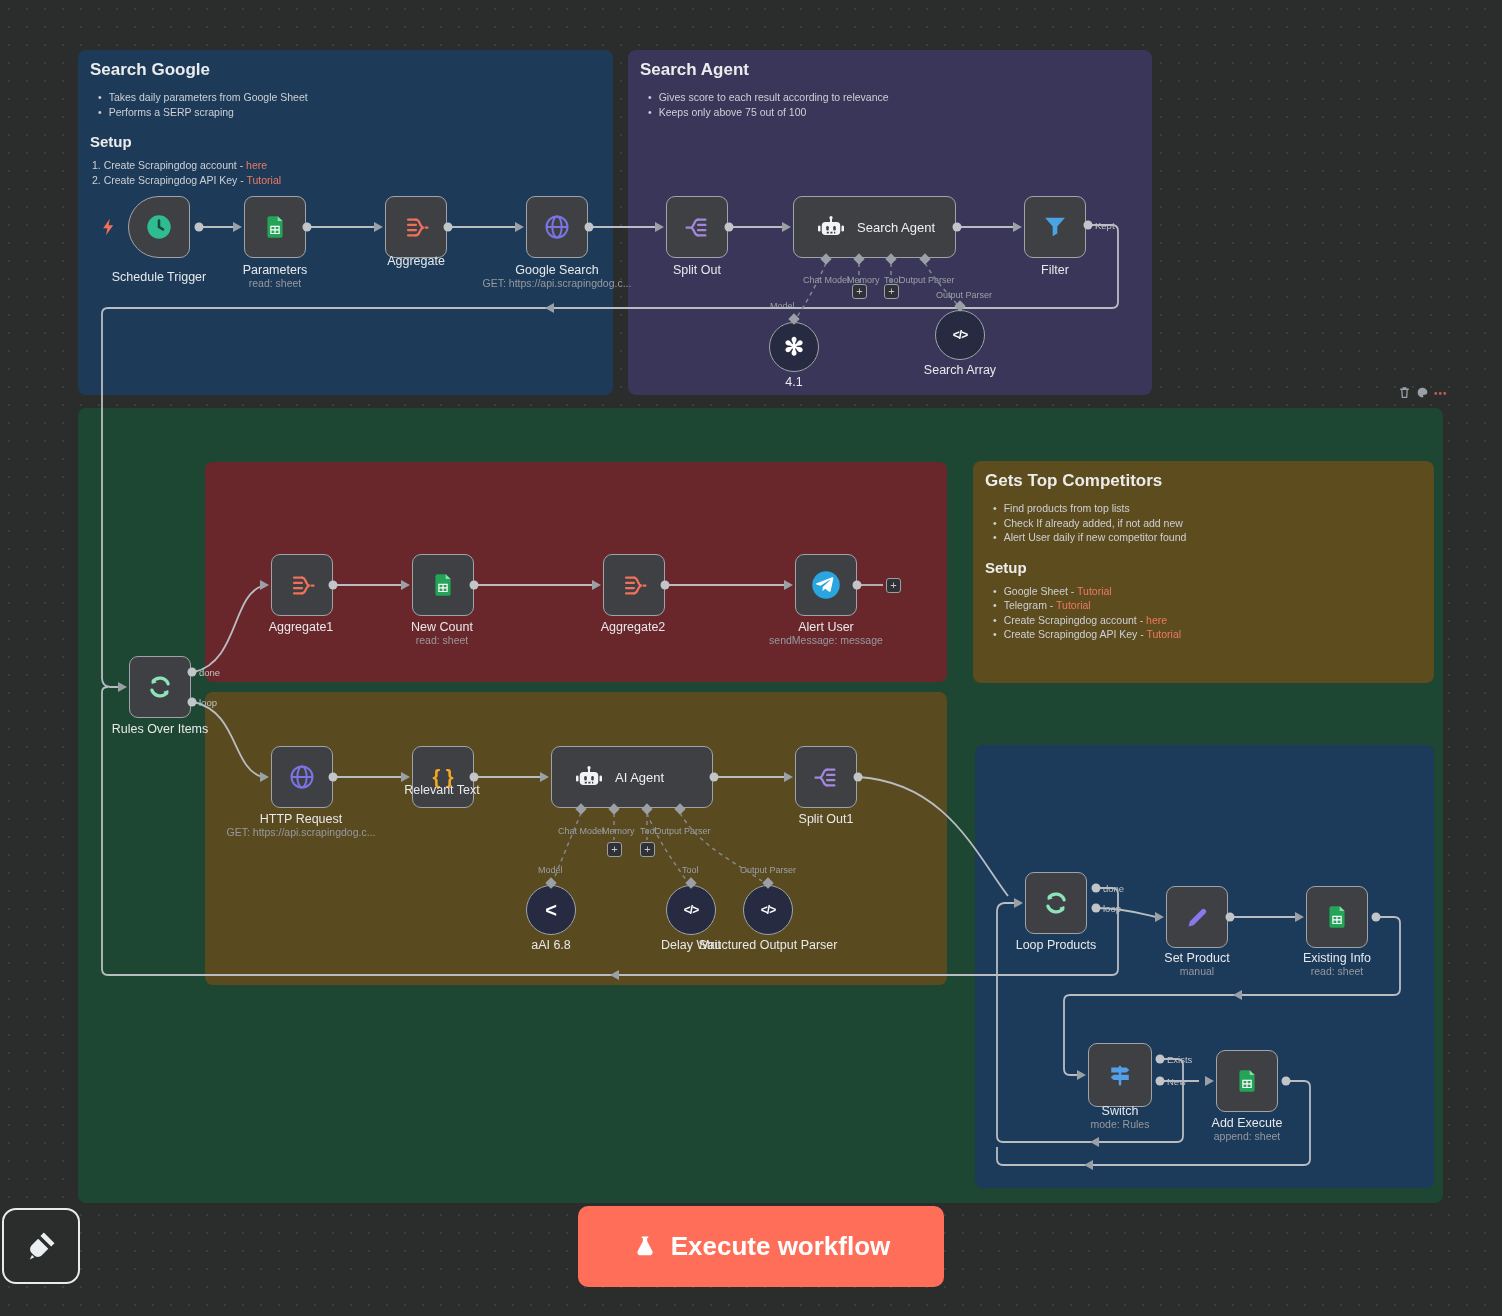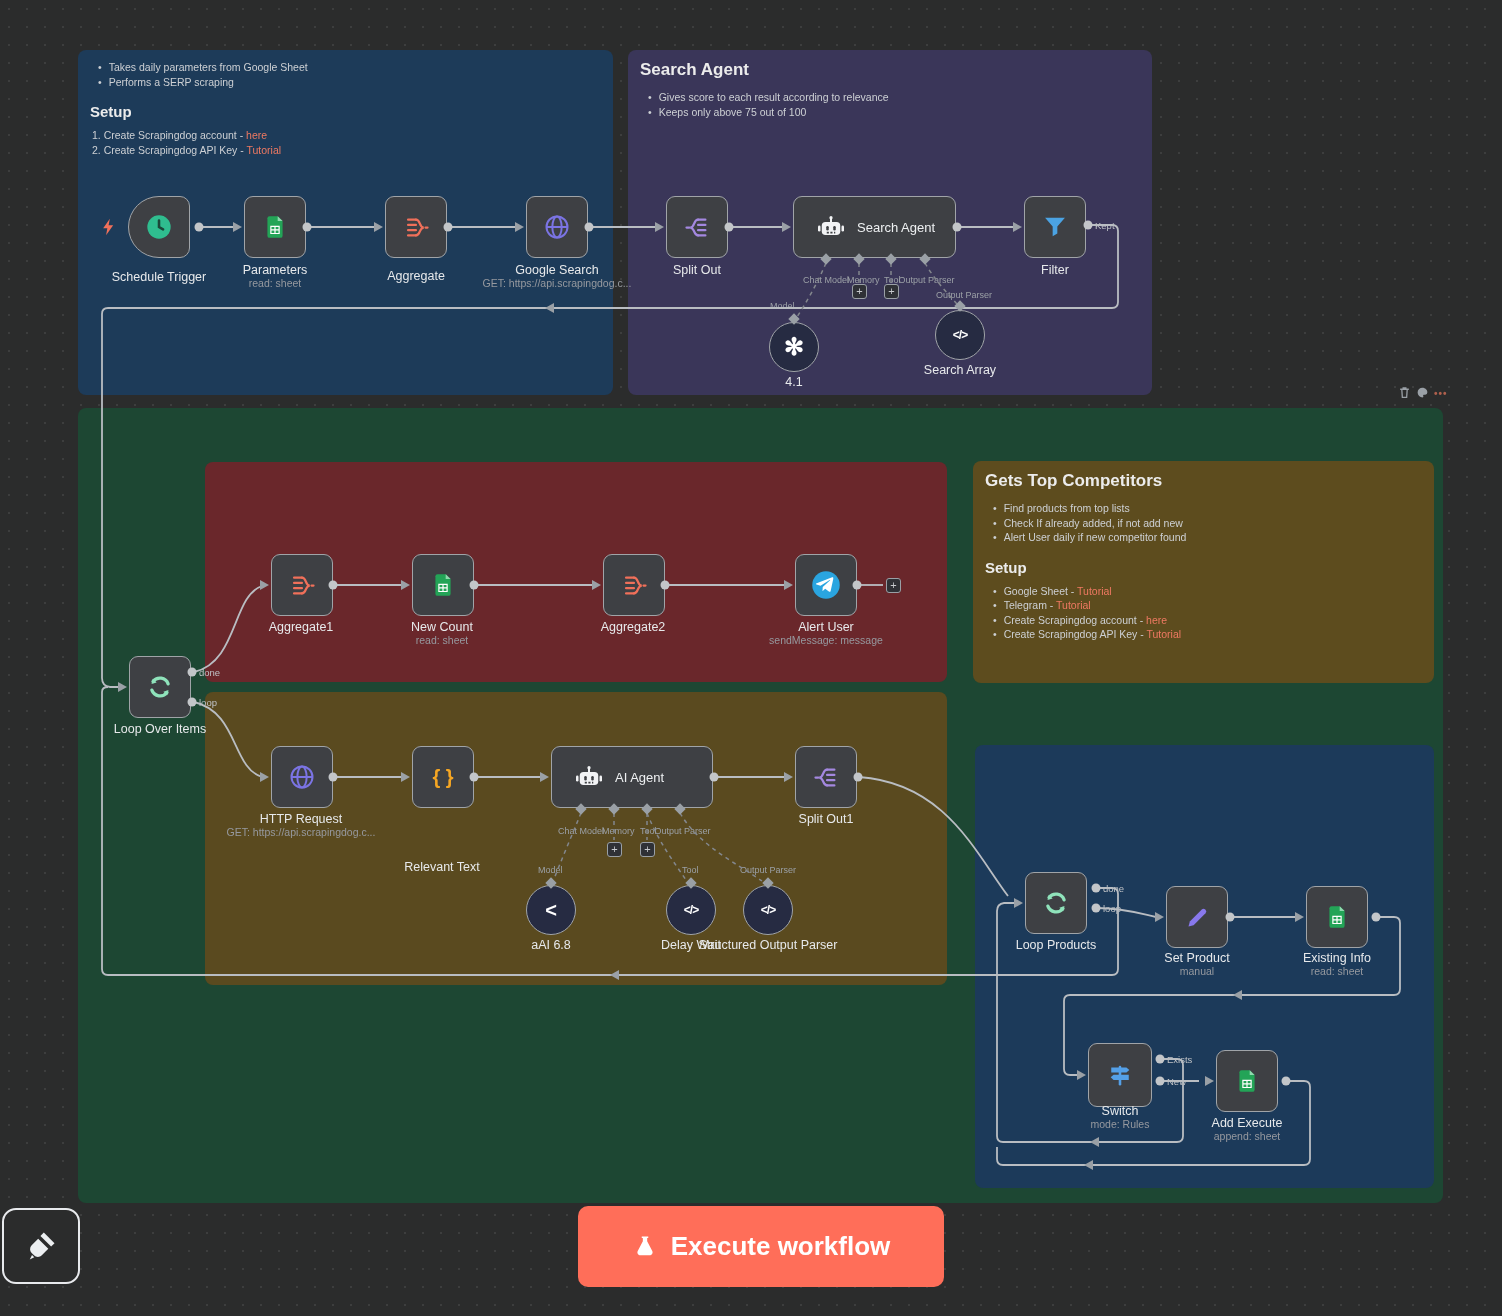--- a/index.html
+++ b/index.html
@@ -59,20 +59,21 @@
 </style>
 </head>
 <body>
 
 <div class="panel p-green"></div>
 <div class="panel p-red"></div>
 <div class="panel p-olive"></div>
 <div class="panel p-blue"></div>
 
 <div class="panel p-search-google">
+  <div class="ptitle">Search Google</div>
   <div class="bul" style="margin-left:8px">
       <span class="mk">•</span>
       <span>Takes daily parameters from Google Sheet</span>
     </div>
   <div class="bul" style="margin-left:8px">
       <span class="mk">•</span>
       <span>Performs a SERP scraping</span>
     </div>
   <div class="setup">Setup</div>
   <div class="step" style="margin-left:2px"><span>1. Create Scrapingdog account - </span><span class="lnk">here</span></div>
@@ -277,21 +278,21 @@
 
 <div class="node" style="left:385px;top:196px">
   <span class="ic">
       <svg width="27" height="27" viewBox="0 0 24 24" fill="none" stroke="#f0705a" stroke-width="2" stroke-linecap="round">
         <path d="M4.5 5h7M4.5 9.7h7M4.5 14.4h7M4.5 19h7"></path>
         <path d="M11.5 5c4.5 0 2.5 7 7 7-4.5 0-2.5 7-7 7"></path>
         <path d="M20 12h1.8"></path>
       </svg>
     </span>
 </div>
-<div class="nlabel" style="left:336px;top:269px">Aggregate</div>
+<div class="nlabel" style="left:336px;top:254px">Aggregate</div>
 
 <div class="node" style="left:526px;top:196px">
   <span class="ic">
       <svg width="28" height="28" viewBox="0 0 24 24" fill="none" stroke="#7b74e4" stroke-width="1.7">
         <circle cx="12" cy="12" r="9"></circle>
         <ellipse cx="12" cy="12" rx="4" ry="9"></ellipse>
         <path d="M3 12h18"></path>
       </svg>
     </span>
 </div>
@@ -407,40 +408,40 @@
 <div class="node" style="left:129px;top:656px">
   <span class="ic">
       <svg width="30" height="30" viewBox="0 0 24 24" fill="none" stroke="#8fe3bb" stroke-width="2.6" stroke-linecap="round">
         <path d="M18.5 9.5A7 7 0 0 0 6.4 7.6"></path>
         <path d="M5.5 14.5A7 7 0 0 0 17.6 16.4"></path>
         <path d="M5.2 9.6l1-4.2 3.1 2.9z" fill="#8fe3bb" stroke="none"></path>
         <path d="M18.8 14.4l-1 4.2-3.1-2.9z" fill="#8fe3bb" stroke="none"></path>
       </svg>
     </span>
 </div>
-<div class="nlabel" style="left:80px;top:722px">Loop Over Items</div>
+<div class="nlabel" style="left:80px;top:722px">Rules Over Items</div>
 <div class="plabel" style="left:199px;top:667px">done</div>
 <div class="plabel" style="left:199px;top:697px">loop</div>
 
 <div class="node" style="left:271px;top:746px">
   <span class="ic">
       <svg width="28" height="28" viewBox="0 0 24 24" fill="none" stroke="#7b74e4" stroke-width="1.7">
         <circle cx="12" cy="12" r="9"></circle>
         <ellipse cx="12" cy="12" rx="4" ry="9"></ellipse>
         <path d="M3 12h18"></path>
       </svg>
     </span>
 </div>
 <div class="nlabel" style="left:221px;top:812px">HTTP Request</div>
 <div class="nsub" style="left:201px;top:826px">GET: https://api.scrapingdog.c...</div>
 
 <div class="node" style="left:412px;top:746px">
   <span class="glyph" style="font-size:20px;color:#f5a623">{ }</span>
 </div>
-<div class="nlabel" style="left:362px;top:860px">Relevant Text</div>
+<div class="nlabel" style="left:362px;top:783px">Relevant Text</div>
 
 <div class="node wide" style="left:551px;top:746px;width:162px">
   <span class="ic">
       <svg width="30" height="30" viewBox="0 0 24 24">
         <rect x="4.6" y="8" width="14.8" height="10.4" rx="3" fill="#f2f3f5"></rect>
         <rect x="1.6" y="10.8" width="2" height="4.8" rx="1" fill="#f2f3f5"></rect>
         <rect x="20.4" y="10.8" width="2" height="4.8" rx="1" fill="#f2f3f5"></rect>
         <path d="M12 8V5.6" stroke="#f2f3f5" stroke-width="1.6"></path>
         <circle cx="12" cy="4.5" r="1.3" fill="#f2f3f5"></circle>
         <rect x="8.2" y="11.2" width="2" height="3.6" rx="1" fill="#3e4044"></rect>

